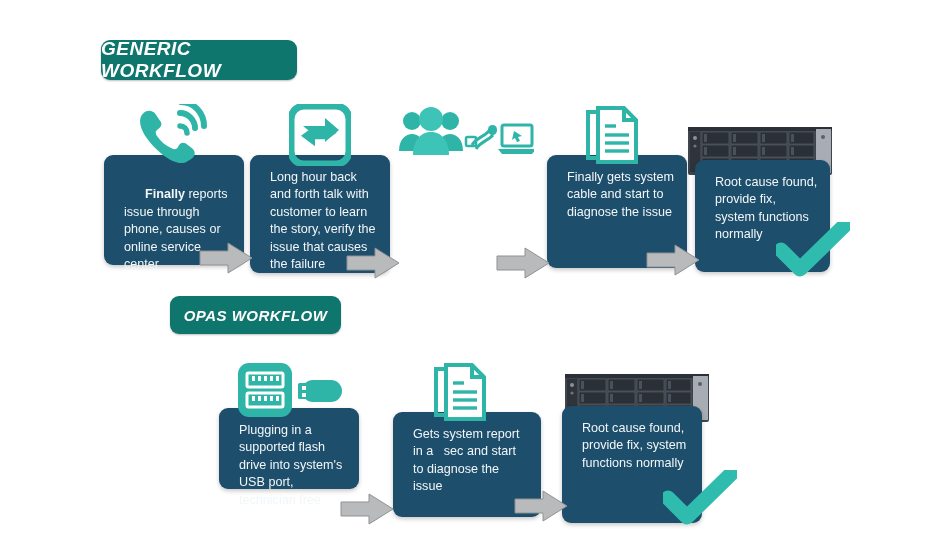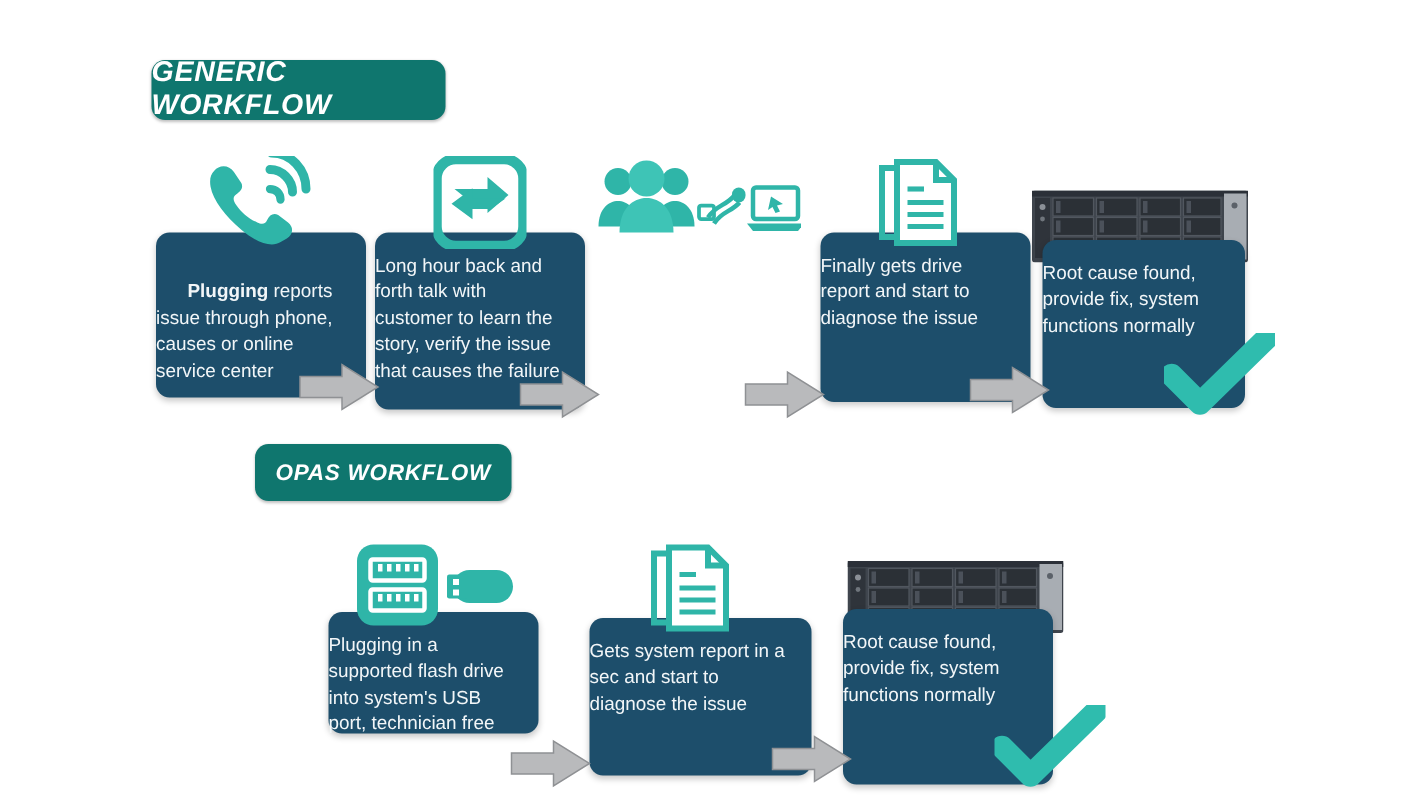--- a/index.html
+++ b/index.html
@@ -48,21 +48,21 @@
     font-size: 15px;
   }
 
   
   .step-box {
     position: absolute;
     background: #1d4e6b;
     border-radius: 9px;
     box-shadow: 0 2px 4px rgba(0,0,0,0.22);
     box-sizing: border-box;
-    padding: 14px 12px 10px 0;
+    padding: 14px 12px 10px 20px;
     z-index: 3;
   }
   .step-text {
     color: #f2f6f8;
     font-size: 12.6px;
     line-height: 17.4px;
     font-family: "Liberation Sans", sans-serif;
     white-space: pre-wrap;
   }
   .step-text b { font-weight: bold; }
@@ -109,21 +109,21 @@
                  C6 21, 7 17, 10 14 Z" transform="scale(0.82) translate(2,-2)"></path>
         <path d="M47 9 C55 9, 62 16, 62 24" fill="none" stroke="#2fb5a8" stroke-width="6" stroke-linecap="round"></path>
         <path d="M47 22 C51 22, 54 25, 54 29" fill="none" stroke="#2fb5a8" stroke-width="5.5" stroke-linecap="round"></path>
         <path d="M48 -2 C61 -2, 71 9, 71 22" fill="none" stroke="#2fb5a8" stroke-width="6" stroke-linecap="round"></path>
       </g>
     </svg>
   </div>
 
   <div class="step-box" style="left:104px; top:155px; width:140px; height:110px;">
     <div class="step-text">
-      <b>Plugging</b><span> reports issue through phone, causes or online service center</span>
+      <b>Finally</b><span> reports issue through phone, causes or online service center</span>
     </div>
   </div>
 
   <div class="arrow" style="left:198px; top:241px;">
     <svg width="56" height="34" viewBox="0 0 56 34">
       <path d="M2 10 L30 10 L30 2 L54 17 L30 32 L30 24 L2 24 Z" fill="#b9babc" stroke="#8f9194" stroke-width="1"></path>
     </svg>
   </div>
 
   <div class="icon-wrap" style="left:289px; top:104px; width:62px; height:62px;">
@@ -192,21 +192,21 @@
       <g stroke="#2fb5a8" stroke-width="3.4" stroke-linecap="butt">
         <line x1="23" y1="22" x2="34" y2="22"></line>
         <line x1="23" y1="31" x2="47" y2="31"></line>
         <line x1="23" y1="39" x2="47" y2="39"></line>
         <line x1="23" y1="47" x2="47" y2="47"></line>
       </g>
     </svg>
   </div>
 
   <div class="step-box" style="left:547px; top:155px; width:140px; height:113px;">
-    <div class="step-text">Finally gets drive report and start to diagnose the issue</div>
+    <div class="step-text">Finally gets system cable and start to diagnose the issue</div>
   </div>
 
   <div class="arrow" style="left:645px; top:243px;">
     <svg width="56" height="34" viewBox="0 0 56 34">
       <path d="M2 10 L30 10 L30 2 L54 17 L30 32 L30 24 L2 24 Z" fill="#b9babc" stroke="#8f9194" stroke-width="1"></path>
     </svg>
   </div>
 
   <div class="rack" style="left:688px; top:127px; width:144px; height:48px;">
     <svg width="144" height="48" viewBox="0 0 144 48">

